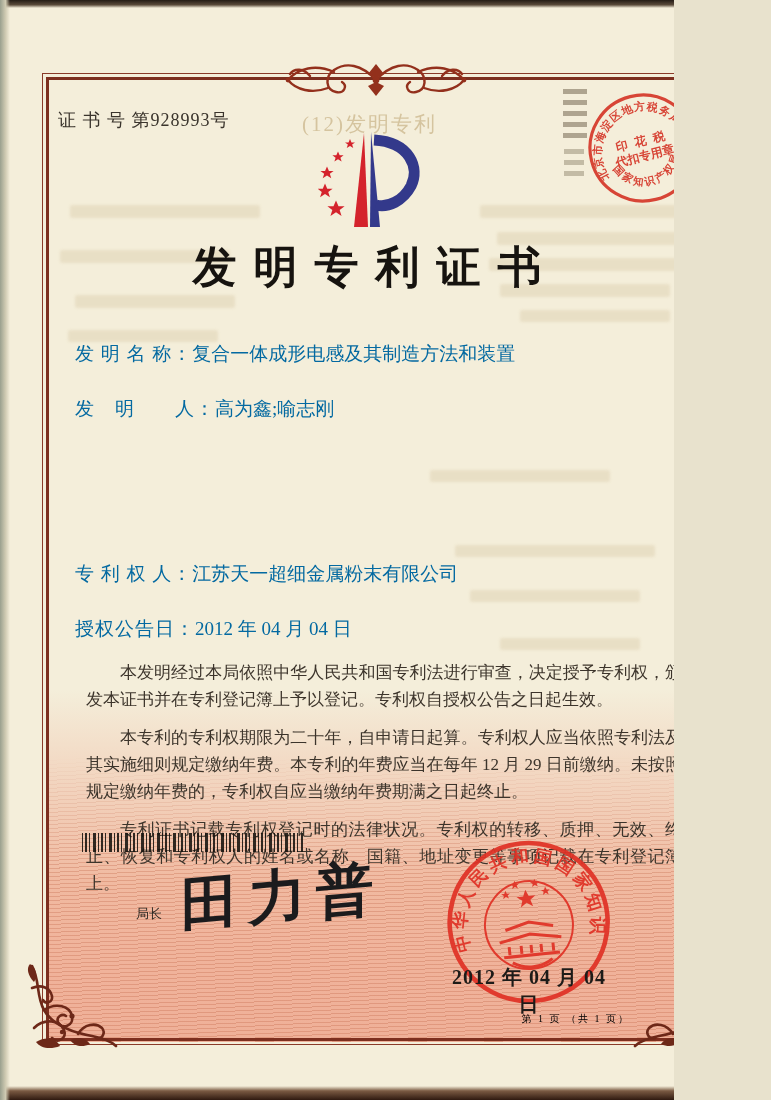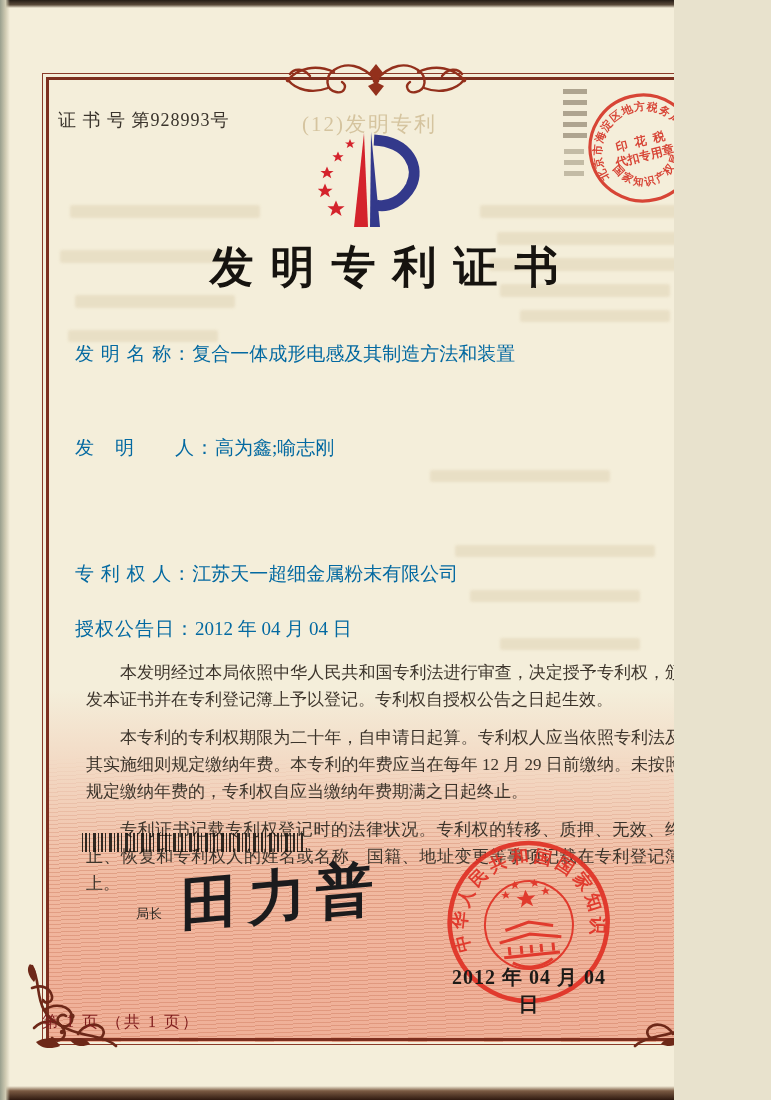--- a/index.html
+++ b/index.html
@@ -21,37 +21,37 @@
   .wave-lines{position:absolute;left:47px;top:756px;width:659px;height:286px;
     background:repeating-linear-gradient(177deg,rgba(190,96,66,.30) 0 1px,rgba(190,96,66,0) 1px 4px);
     -webkit-mask-image:linear-gradient(180deg,transparent,#000 38%);
     mask-image:linear-gradient(180deg,transparent,#000 38%);}
   
   .frame{position:absolute;left:42px;top:73px;width:665px;height:970px;border:1px solid #8a3a28;}
   .frame::after{content:"";position:absolute;left:3px;top:3px;right:3px;bottom:3px;border:3px solid #7d2f1f;}
   
   .cert-no{position:absolute;left:58px;top:108px;font-size:18px;letter-spacing:1px;color:#3a342c;}
   .doc-title{position:absolute;left:42px;top:238px;width:667px;text-align:center;
-    font-size:44px;font-weight:700;letter-spacing:17px;padding-left:17px;color:#16130f;}
+    font-size:44px;font-weight:700;letter-spacing:17px;color:#16130f;}
   .field-row{position:absolute;left:75px;font-size:19px;color:#0369a1;white-space:nowrap;text-align:right;}
   .field-label{letter-spacing:1px;}
   .body-text{position:absolute;left:75px;width:618px;font-size:17px;line-height:27px;
     text-align:justify;color:#3c342b;}
   .body-text p{margin:11px;text-indent:2em;}
   .barcode{position:absolute;left:82px;top:833px;width:221px;height:19px;opacity:.88;
     background:repeating-linear-gradient(90deg,#15120e 0 1.5px,transparent 1.5px 3px,
       #15120e 3px 5.5px,transparent 5.5px 7.5px,#15120e 7.5px 8.5px,transparent 8.5px 11px,
       #15120e 11px 14px,transparent 14px 16px);}
   .commissioner-label{position:absolute;left:136px;top:905px;font-size:13px;color:#2c2722;}
   .signature{position:absolute;left:180px;top:858px;font-size:58px;font-weight:700;color:#1b1b1d;
     letter-spacing:10px;transform:rotate(-5deg) skewX(-5deg);}
   .seal-date{position:absolute;left:444px;top:964px;width:170px;text-align:center;
     font-size:20px;font-weight:700;letter-spacing:1px;color:#1d1b18;}
-  .page-footer{position:absolute;left:42px;top:1012px;width:588px;text-align:left;
-    font-size:16px;color:#7f1d1d;letter-spacing:2px;}
+  .page-footer{position:absolute;left:42px;top:1012px;width:588px;text-align:right;
+    font-size:10px;color:#000000;letter-spacing:2px;}
   
   .seal-svg{position:absolute;left:443px;top:833px;transform:rotate(-6deg);opacity:.93;}
   .tax-stamp-svg{position:absolute;left:586px;top:91px;transform:rotate(-14deg);opacity:.95;}
   .logo-svg{position:absolute;left:318px;top:130px;}
   .ornament-top{position:absolute;left:276px;top:54px;}
   .flourish-left{position:absolute;left:26px;top:958px;}
   .flourish-right{position:absolute;left:633px;top:958px;transform:scaleX(-1);}
   
   .ghost-heading{position:absolute;left:302px;top:110px;font-size:21px;letter-spacing:2px;
     color:#d0bd95;opacity:.85;filter:blur(.6px);}
@@ -169,21 +169,21 @@
     <text fill="#d63c2e" font-size="10.5" letter-spacing="2" font-weight="700">
       <textPath href="#taxArcBottom">国家知识产权局</textPath>
     </text>
   </svg>
 
   <div class="doc-title">发明专利证书</div>
 
   <div class="field-row" style="top:341px;">
     <span class="field-label">发 明 名 称：</span><span class="field-value">复合一体成形电感及其制造方法和装置</span>
   </div>
-  <div class="field-row" style="top:396px;margin-top:39px;">
+  <div class="field-row" style="top:396px;">
     <span class="field-label">发　明　　人：</span><span class="field-value">高为鑫;喻志刚</span>
   </div>
   <div class="field-row" style="top:561px;">
     <span class="field-label">专 利 权 人：</span><span class="field-value">江苏天一超细金属粉末有限公司</span>
   </div>
   <div class="field-row" style="top:616px;">
     <span class="field-label">授权公告日：</span><span class="field-value">2012 年 04 月 04 日</span>
   </div>
 
   <div class="body-text" style="top:648px;">

